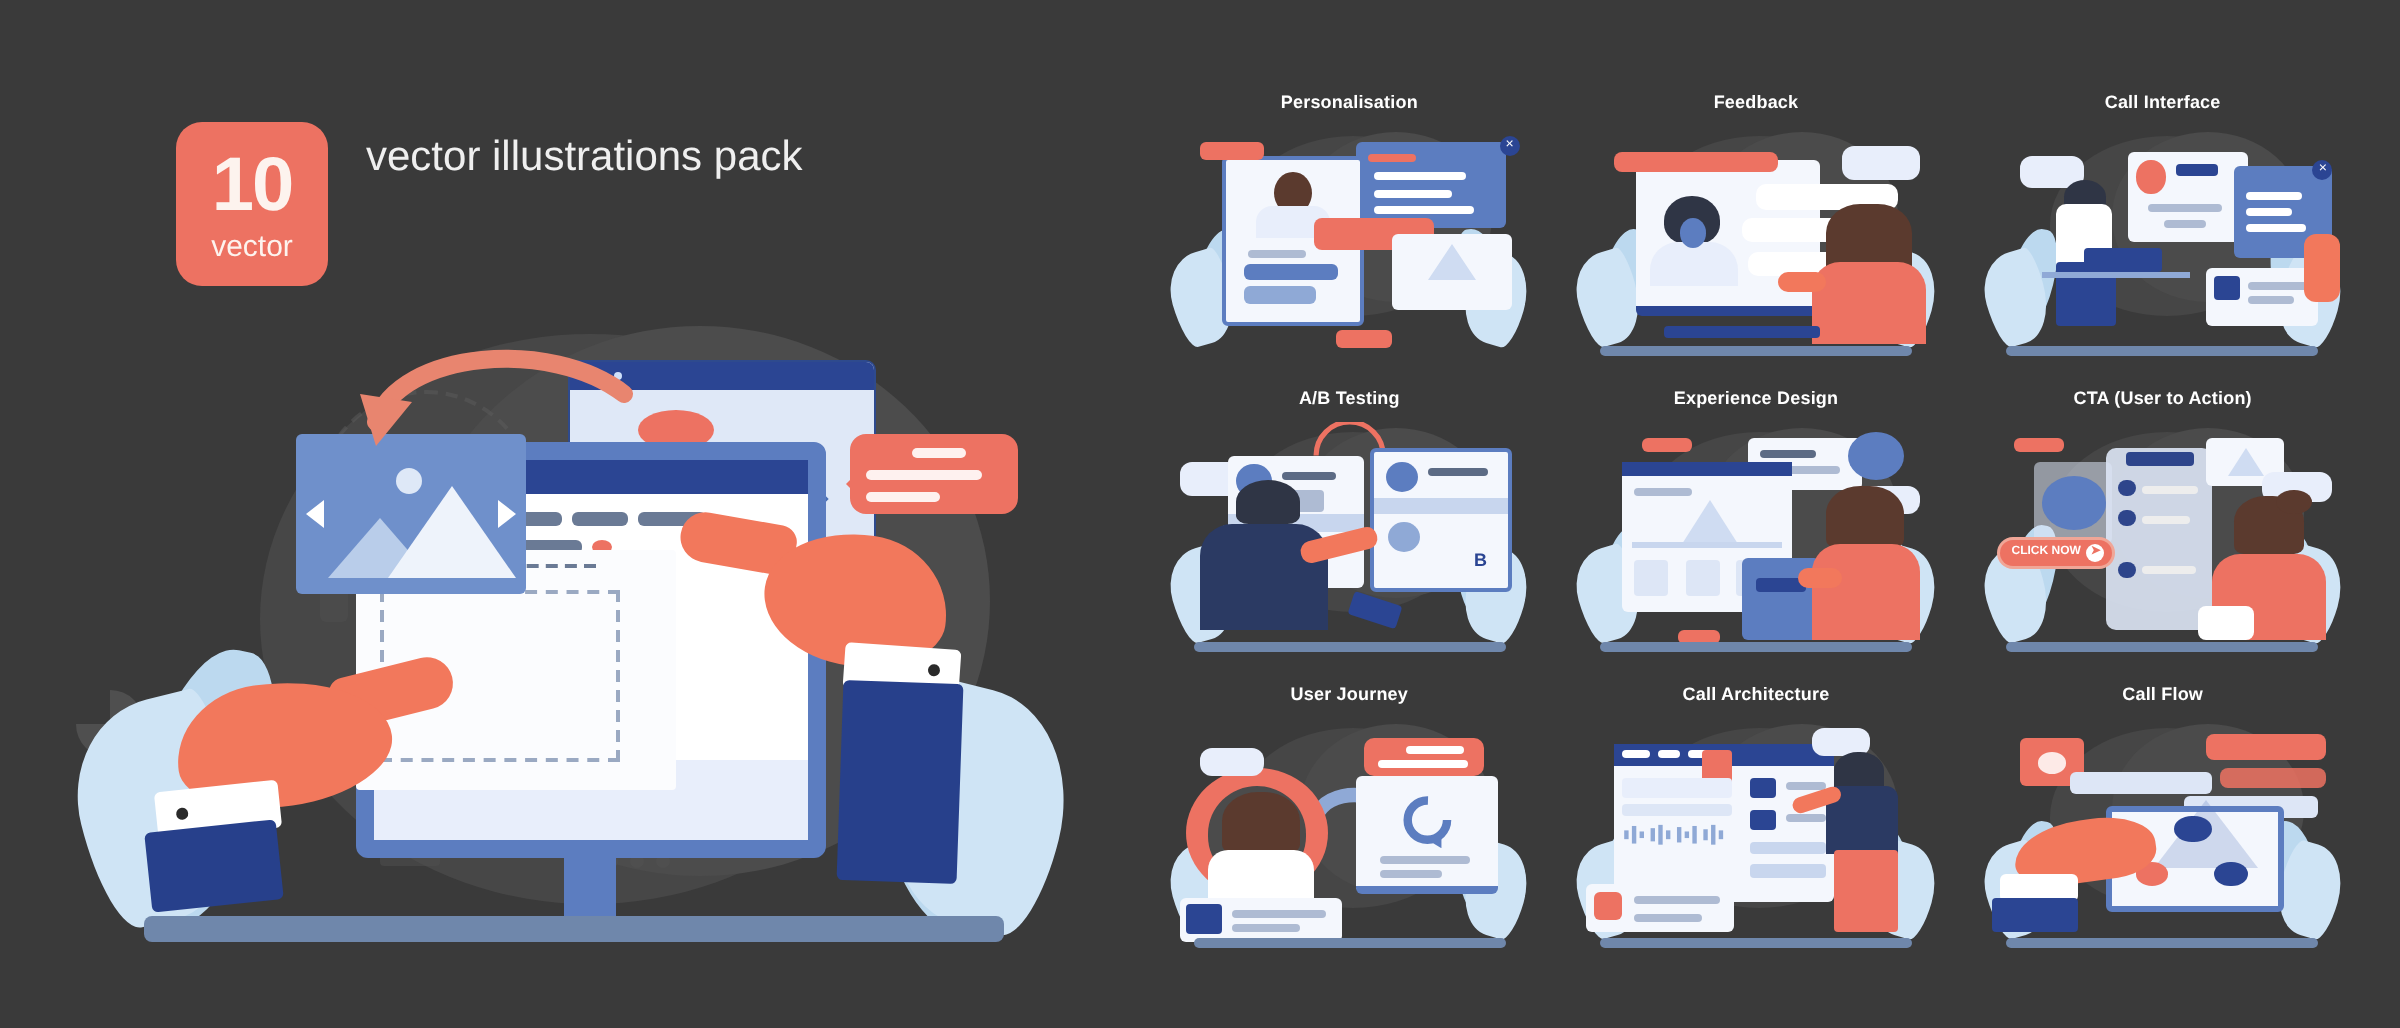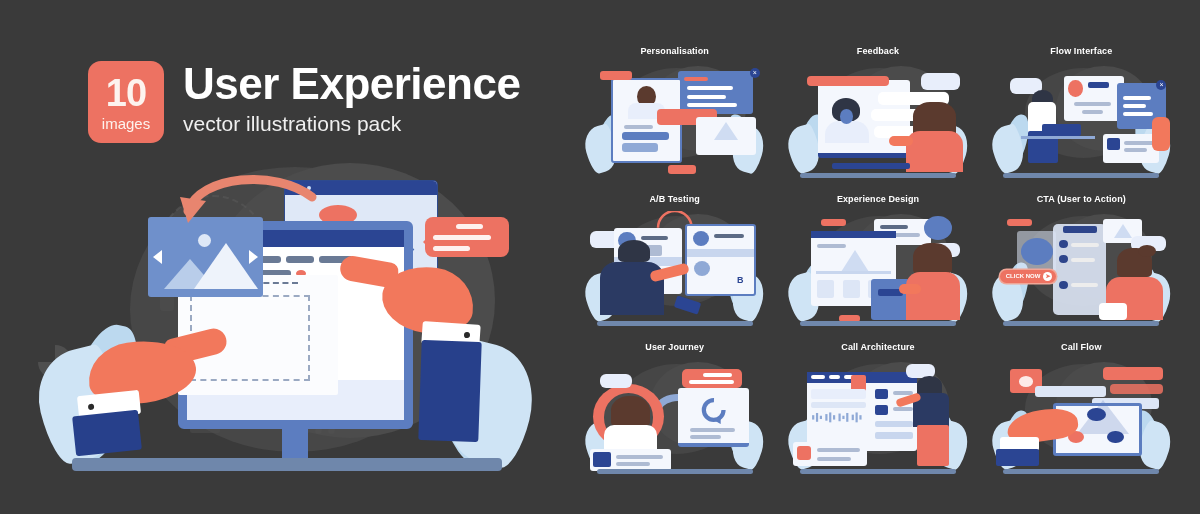--- a/index.html
+++ b/index.html
@@ -280,24 +280,23 @@
 </head>
 <body>
 
 <div class="stage">
 
   <div class="hero">
 
     <div class="title-row">
       <div class="badge">
         <div class="big">10</div>
-        <div class="small">images</div>
+        <div class="small">vector</div>
       </div>
       <div class="title-text">
-        <div class="title-main">User Experience</div>
         <div class="title-sub">vector illustrations pack</div>
       </div>
     </div>
 
     <div class="hero-ill">
       <div class="h-bg-ellipse"></div>
       <div class="h-bg-ellipse2"></div>
 
       <div class="ghost ghost-ring"></div>
       <div class="ghost ghost-sq" style="left:136px; top:62px; width:20px; height:16px;"></div>
@@ -496,21 +495,21 @@
         <div class="p bub w" style="left:74%;top:10%;width:22%;height:14%;"></div>
         <div class="p" style="left:70%;top:34%;width:24%;height:30%;border-radius:40% 40% 10% 10%;background:#5b3a2e;"></div>
         <div class="p shirt-coral" style="left:66%;top:58%;width:32%;height:34%;border-radius:14px 14px 0 0;"></div>
         <div class="p skin" style="left:56%;top:62%;width:14%;height:8%;border-radius:5px;"></div>
         <div class="p dblue" style="left:24%;top:84%;width:44%;height:5%;border-radius:2px;"></div>
         <div class="m-floor"></div>
       </div>
     </div>
 
     <div class="cell">
-      <div class="cell-title">Flow Interface</div>
+      <div class="cell-title">Call Interface</div>
       <div class="mini">
         <div class="m-ell1"></div>
           <div class="m-ell2"></div>
         <div class="m-leaf ml-l2"></div>
         <div class="m-leaf ml-l1"></div>
         <div class="m-leaf ml-r2"></div>
         <div class="m-leaf ml-r1"></div>
         <div class="p bub w" style="left:10%;top:14%;width:18%;height:13%;"></div>
         <div class="p scr" style="left:40%;top:12%;width:34%;height:38%;">
           <div class="p" style="left:8%;top:10%;width:24%;height:36%;border-radius:50%;background:var(--coral);"></div>

